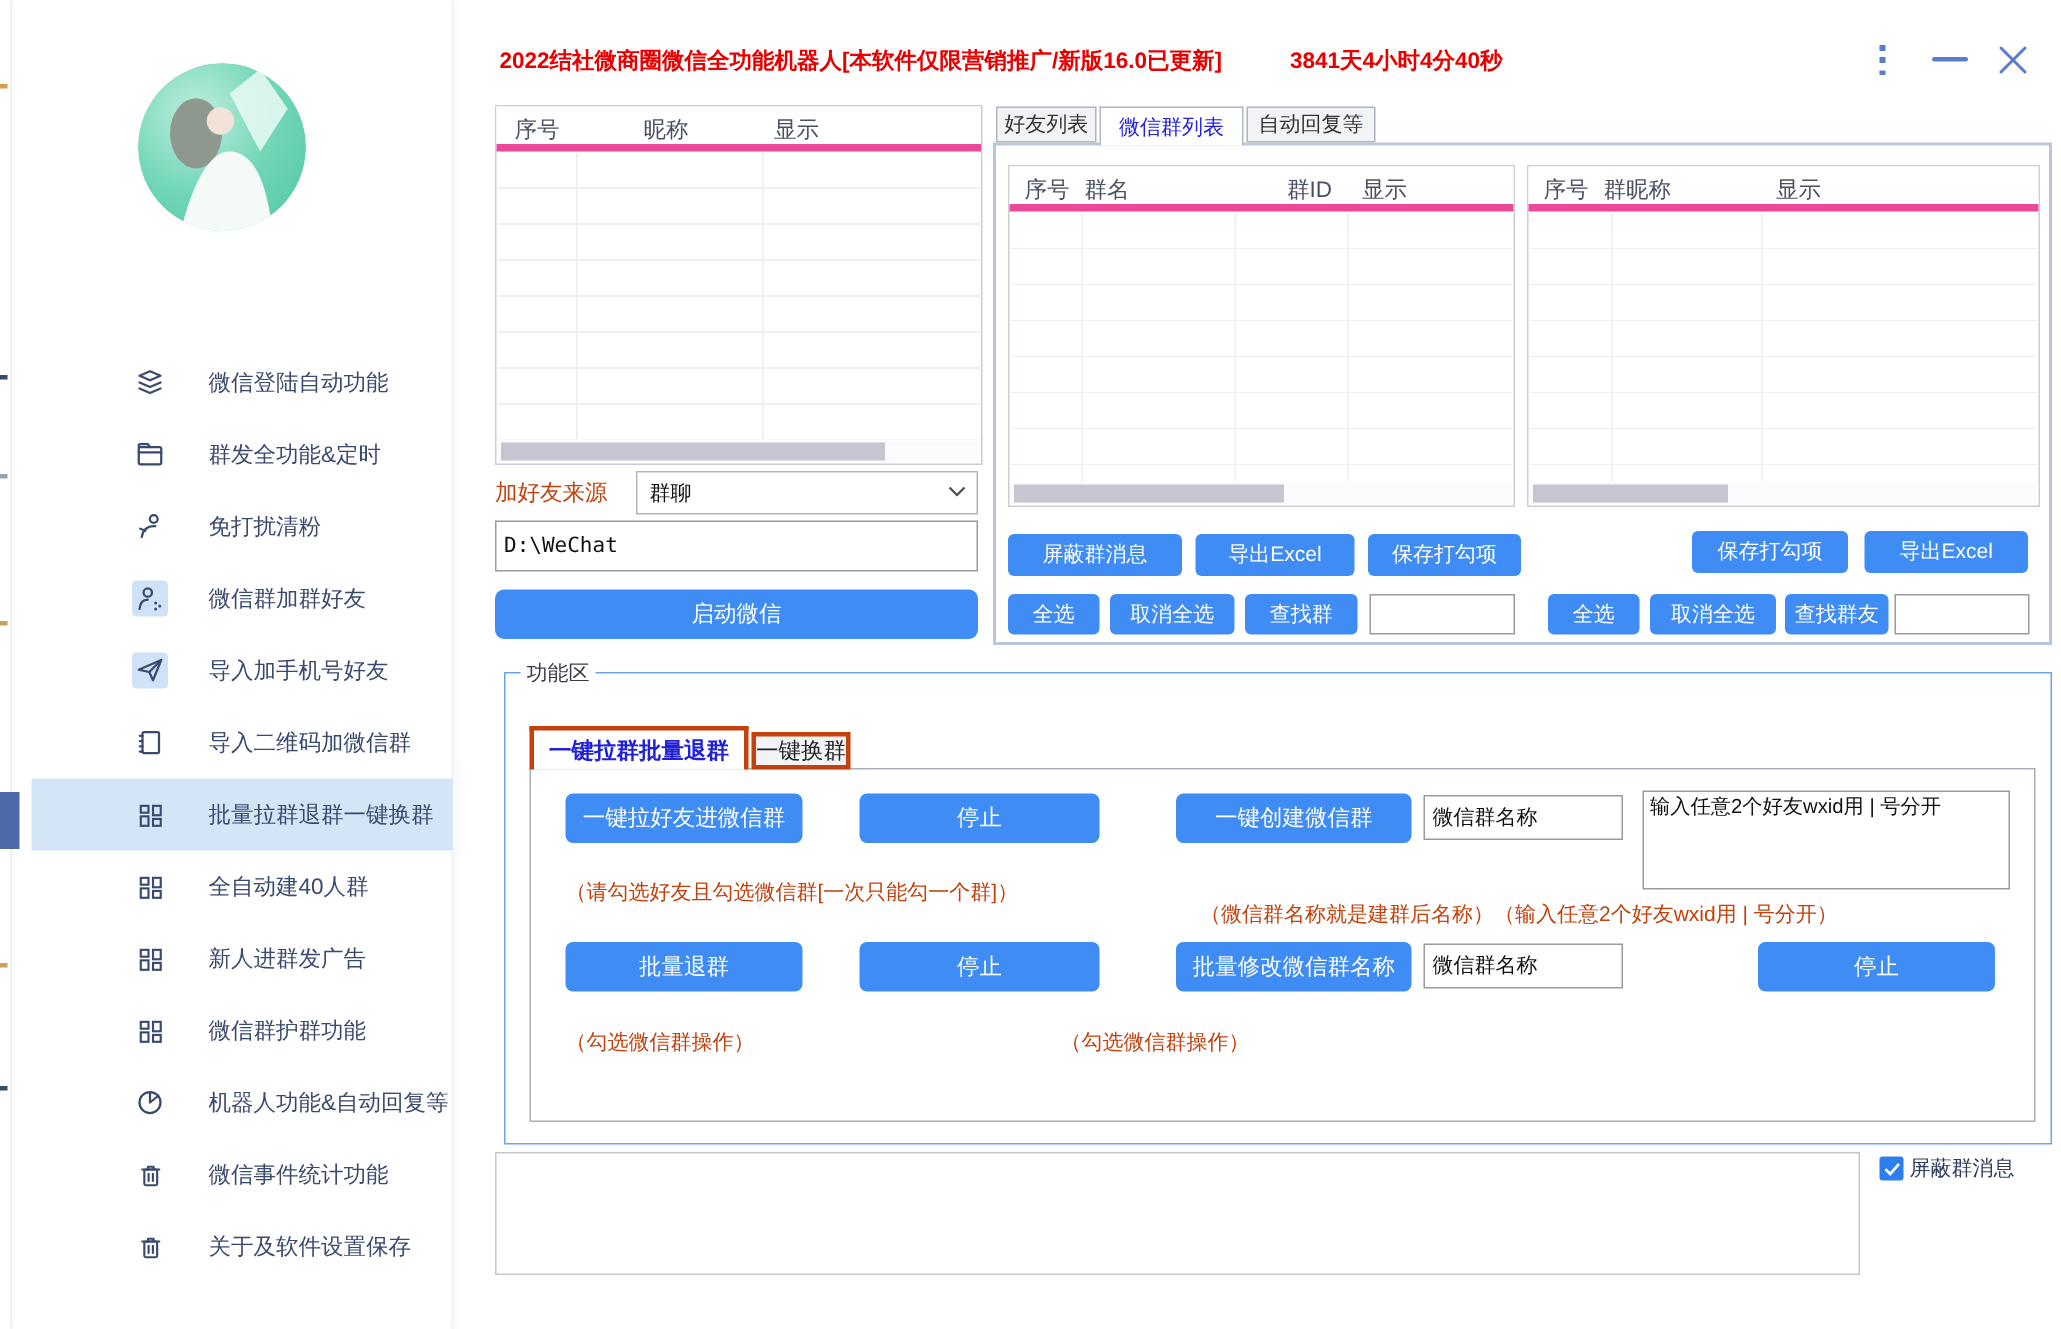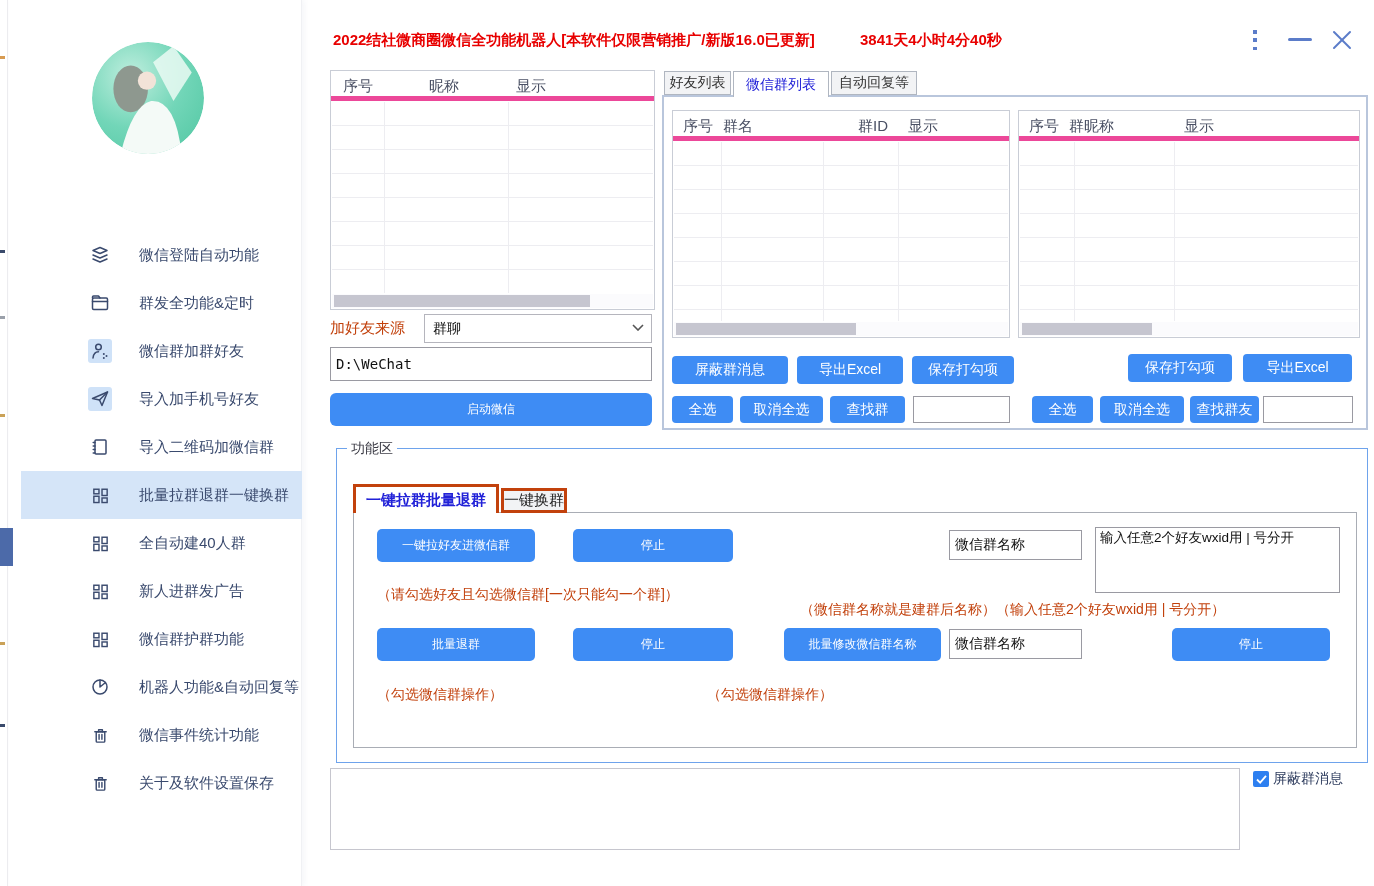--- a/index.html
+++ b/index.html
@@ -34,21 +34,21 @@
   .panel-table { position:absolute; background:#fff; border:1px solid #c9cdd6; }
   .pt-head { position:absolute; top:0; left:0; right:0; height:30px; border-bottom:5px solid #ec4899; background:#fff; }
   .pt-head span { position:absolute; top:6px; font-size:15px; color:#4a5064; white-space:nowrap; }
   .pt-body { position:absolute; left:1px; right:1px; top:31px; background:repeating-linear-gradient(to bottom,#fff 0 23px,#ededf1 23px 24px); }
   .col-div { position:absolute; width:1px; background:#ededf1; }
   .hscroll { position:absolute; left:1px; right:1px; height:14px; bottom:1px; background:#fbfbfd; }
   .hthumb { position:absolute; left:2px; top:1px; height:12px; background:#c6c6d0; }
 
   
   .btn { position:absolute; background:#3e8cf4; color:#fff; border-radius:4px; display:flex; align-items:center; justify-content:center; font-size:14px; cursor:pointer; white-space:nowrap; }
-  .btn.lg { border-radius:5px; font-size:12px; }
+  .btn.lg { border-radius:5px; font-size:15px; }
   .tinput { position:absolute; border:1px solid #9a9aa2; background:#fff; font-size:14px; padding:0 5px; font-family:"Liberation Sans","DejaVu Sans",sans-serif; color:#111; }
   .mono { font-family:"DejaVu Sans Mono",monospace; }
 
   
   .tab { position:absolute; height:24px; top:71px; border:1px solid #b0b6c0; background:#f2f3f5; color:#333; display:flex; align-items:center; justify-content:center; font-size:14px; cursor:pointer; z-index:2; white-space:nowrap; }
   .tab.active { background:#fff; border-bottom:none; color:#2121d8; height:26px; z-index:4; }
   .big-panel { position:absolute; left:662px; top:95px; width:706px; height:335px; border:2px solid #b9c6dc; background:#fff; z-index:1; }
 
   
   .select { position:absolute; left:424px; top:314px; width:228px; height:29px; border:1px solid #b5b5bd; background:#fff; display:flex; align-items:center; cursor:pointer; }
@@ -120,20 +120,32 @@
               <g fill="none" stroke="#3a4a6e" stroke-width="1.5" stroke-linecap="round" stroke-linejoin="round">
                 <path d="M2.5 5 V4 a1 1 0 0 1 1-1 H8.5 L10 5"></path>
                 <rect x="2.5" y="5" width="15" height="11.5" rx="1.2"></rect>
                 <path d="M2.5 8.5 H17.5"></path>
               </g>
             </svg>
           </span>
           <span class="mi-label">群发全功能&amp;定时</span>
         </div>
         <div class="menu-item">
+          <span class="mi-icon">
+            <svg viewBox="0 0 20 20" width="20" height="20">
+              <g fill="none" stroke="#3a4a6e" stroke-width="1.5" stroke-linecap="round" stroke-linejoin="round">
+                <circle cx="12.5" cy="5" r="2.6"></circle>
+                <path d="M4.5 17 C5.5 11.5 9 9.5 13.5 9.8"></path>
+                <path d="M3.5 11.5 L7 12.8"></path>
+              </g>
+            </svg>
+          </span>
+          <span class="mi-label">免打扰清粉</span>
+        </div>
+        <div class="menu-item">
           <span class="mi-icon hl">
             <svg viewBox="0 0 20 20" width="20" height="20">
               <g fill="none" stroke="#3a4a6e" stroke-width="1.5" stroke-linecap="round" stroke-linejoin="round">
                 <circle cx="8.5" cy="6" r="2.8"></circle>
                 <path d="M3 17 C3.5 12.5 6 10.8 8.5 10.8"></path>
               </g>
               <g fill="#3a4a6e">
                 <circle cx="13.8" cy="13" r="1"></circle>
                 <circle cx="16.5" cy="15" r="1"></circle>
                 <circle cx="13.8" cy="17" r="1"></circle>
@@ -350,20 +362,21 @@
 
   <div class="groupbox">
     <div class="gb-legend">功能区</div>
     <div class="fn-tab active" style="left:16px;top:35px;width:146px;height:29px">一键拉群批量退群</div>
     <div class="fn-tab" style="left:164px;top:39px;width:66px;height:25px">一键换群</div>
     <div class="fn-panel"></div>
   </div>
 
   <div class="btn lg" style="left:377px;top:529px;width:158px;height:33px;z-index:6">一键拉好友进微信群</div>
   <div class="btn lg" style="left:573px;top:529px;width:160px;height:33px;z-index:6">停止</div>
+  <div class="btn lg" style="left:784px;top:529px;width:157px;height:33px;z-index:6">一键创建微信群</div>
   <input class="tinput" style="left: 949px; top: 530px; width: 133px; height: 30px; z-index: 6;" value="微信群名称">
   <textarea class="wxid-box" style="">输入任意2个好友wxid用 | 号分开</textarea>
 
   <div class="rednote" style="left:377px;top:586px">（请勾选好友且勾选微信群[一次只能勾一个群]）</div>
   <div class="rednote" style="left:800px;top:601px">（微信群名称就是建群后名称）（输入任意2个好友wxid用 | 号分开）</div>
 
   <div class="btn lg" style="left:377px;top:628px;width:158px;height:33px;z-index:6">批量退群</div>
   <div class="btn lg" style="left:573px;top:628px;width:160px;height:33px;z-index:6">停止</div>
   <div class="btn lg" style="left:784px;top:628px;width:157px;height:33px;z-index:6">批量修改微信群名称</div>
   <input class="tinput" style="left: 949px; top: 629px; width: 133px; height: 30px; z-index: 6;" value="微信群名称">

